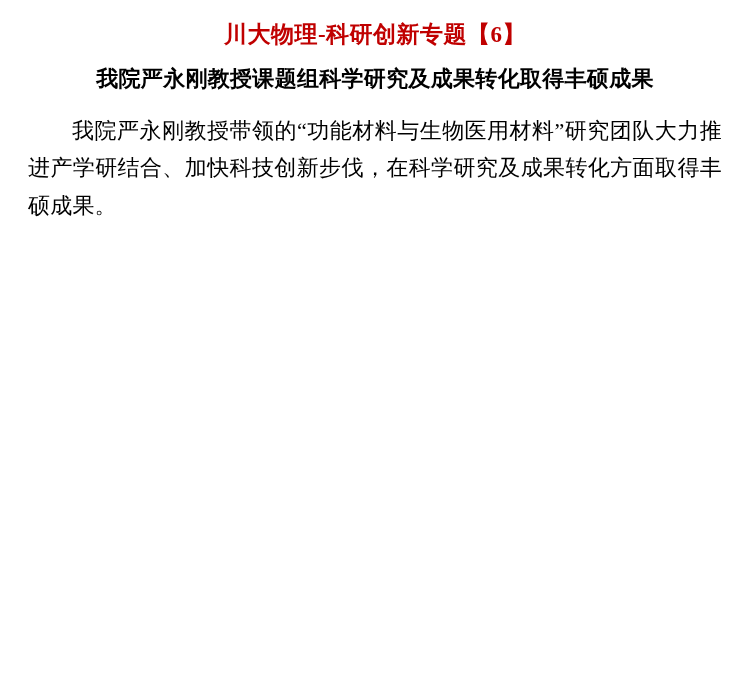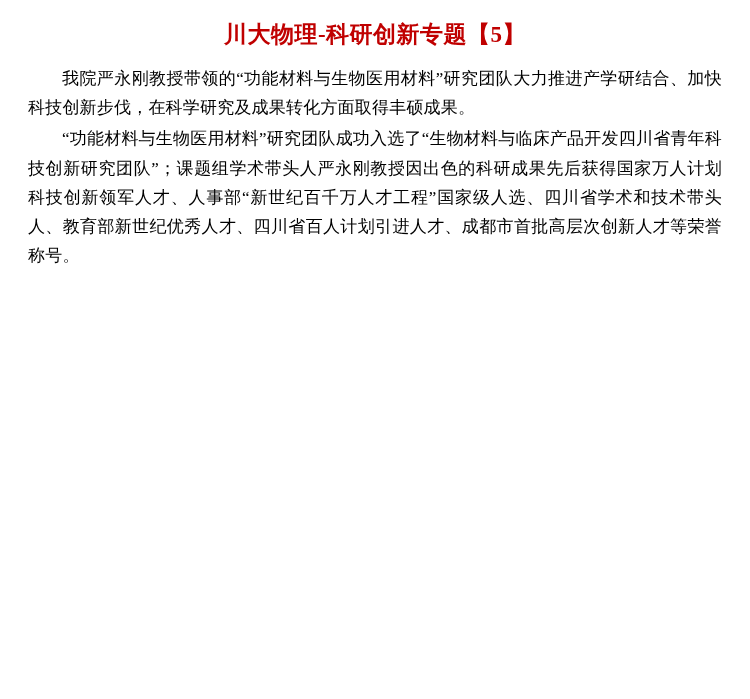--- a/index.html
+++ b/index.html
@@ -34,35 +34,35 @@
   .headline {
     text-align: center;
     color: #000000;
     font-weight: bold;
     font-size: 22px;
     line-height: 1.35;
     margin: 0 0 18px 0;
     letter-spacing: 0.3px;
   }
   .body-text p {
-    font-size: 17px;
+    font-size: 22px;
     line-height: 1.72;
     margin: 0 0 2px 0;
     text-align: justify;
     text-justify: inter-ideograph;
     text-indent: 2em;
     letter-spacing: 0.2px;
   }
 </style>
 </head>
 <body>
 
 <div class="page">
 
-  <div class="series-title">川大物理-科研创新专题【5】</div>
+  <div class="series-title">川大物理-科研创新专题【6】</div>
 
+  <h1 class="headline">我院严永刚教授课题组科学研究及成果转化取得丰硕成果</h1>
 
   <div class="body-text">
     <p>我院严永刚教授带领的“功能材料与生物医用材料”研究团队大力推进产学研结合、加快科技创新步伐，在科学研究及成果转化方面取得丰硕成果。</p>
-    <p>“功能材料与生物医用材料”研究团队成功入选了“生物材料与临床产品开发四川省青年科技创新研究团队”；课题组学术带头人严永刚教授因出色的科研成果先后获得国家万人计划科技创新领军人才、人事部“新世纪百千万人才工程”国家级人选、四川省学术和技术带头人、教育部新世纪优秀人才、四川省百人计划引进人才、成都市首批高层次创新人才等荣誉称号。</p>
   </div>
 
 </div>
 
 </body></html>

